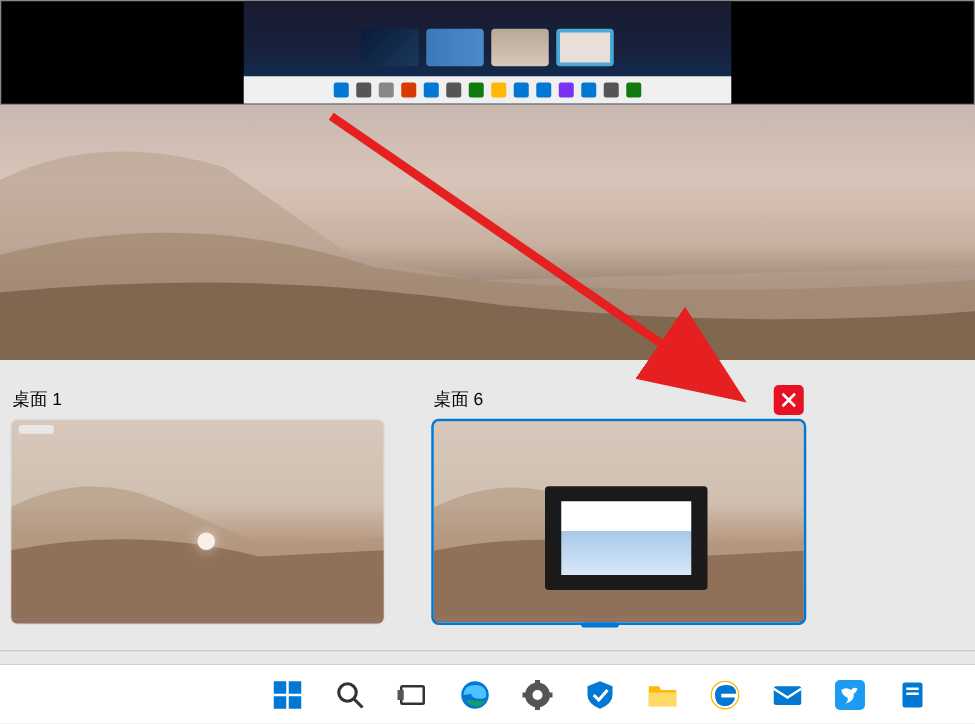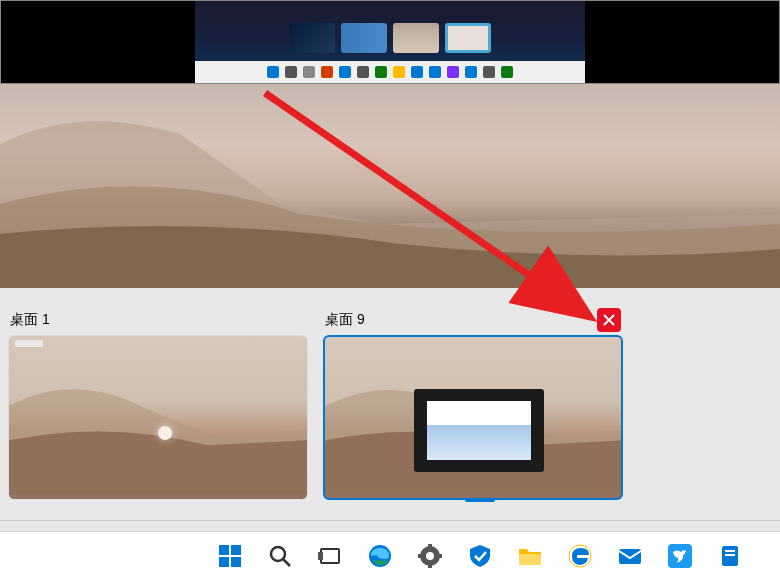--- a/index.html
+++ b/index.html
@@ -81,21 +81,21 @@
     .mountain svg { width: 100%; height: 100%; }
     
     
     .desktops-row {
       position: absolute;
       top: 305px;
       left: 8px;
       right: 0;
       height: 195px;
       display: flex;
-      gap: 15px;
+      gap: 37px;
       padding: 0;
     }
     .desktop-card {
       width: 300px;
       display: flex;
       flex-direction: column;
     }
     .desktop-card.selected .desktop-thumb {
       border: 2px solid #0078d4;
     }
@@ -280,21 +280,21 @@
         <path d="M 0 70 Q 60 40 120 65 L 200 100 L 300 95 L 300 160 L 0 160 Z" fill="#b09880" opacity="0.6"></path>
         <path d="M 0 105 Q 100 85 200 110 L 300 105 L 300 160 L 0 160 Z" fill="#907058"></path>
       </svg>
       <div class="sun"></div>
       <div class="thumb-widget"></div>
     </div>
   </div>
 
   <div class="desktop-card selected">
     <div class="desktop-header">
-      <span class="desktop-label">桌面 9</span>
+      <span class="desktop-label">桌面 6</span>
       <div class="close-btn">
         <svg viewBox="0 0 14 14">
           <path d="M 2 2 L 12 12 M 12 2 L 2 12" stroke="#fff" stroke-width="2" fill="none"></path>
         </svg>
       </div>
     </div>
     <div class="desktop-thumb">
       <svg viewBox="0 0 300 160" preserveAspectRatio="none" style="position:absolute;inset:0;">
         <path d="M 0 70 Q 60 40 120 65 L 200 100 L 300 95 L 300 160 L 0 160 Z" fill="#b09880" opacity="0.6"></path>
         <path d="M 0 105 Q 100 85 200 110 L 300 105 L 300 160 L 0 160 Z" fill="#907058"></path>

